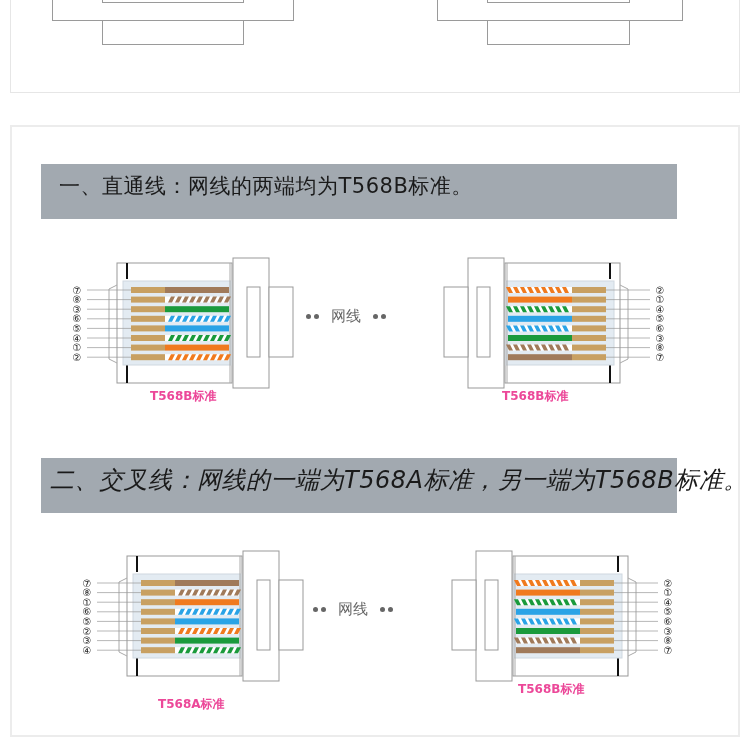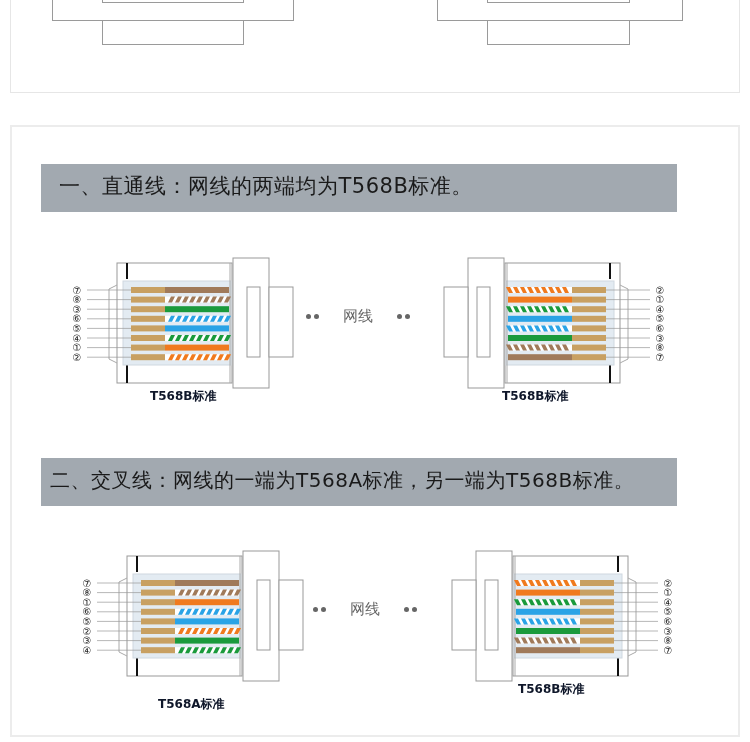--- a/index.html
+++ b/index.html
@@ -10,32 +10,32 @@
       position: absolute; left: 10px; top: -10px; width: 730px; height: 103px;
       border: 1px solid #e6e6e6; border-top: none; background: #fff;
     }
     .panel-main {
       position: absolute; left: 10px; top: 125px; width: 730px; height: 612px;
       border: 2px solid #ececec; background: #fff;
     }
     .top-shape { position: absolute; border: 1px solid #9a9a9a; background: #fff; }
 
     .banner {
-      position: absolute; left: 41px; width: 636px; height: 48px;
+      position: absolute; left: 41px; width: 636px; height: 55px;
       background: #a2a9b0; color: #1a1a1a; font-size: 21px;
       line-height: 44px; padding-left: 18px; white-space: nowrap; letter-spacing: 0.5px;
     }
-    .banner.b2 { padding-left: 9px; font-size: 20px; }
+    .banner.b2 { padding-left: 9px; font-size: 24px; font-style: italic; }
 
     .diagram { position: absolute; width: 240px; height: 145px; }
     .caption {
-      position: absolute; font-size: 12px; color: #0f172a; font-weight: bold; white-space: nowrap; text-align: right;
+      position: absolute; font-size: 12px; color: #ec4899; font-weight: bold; white-space: nowrap; text-align: right;
     }
     .mid {
-      position: absolute; font-size: 15px; color: #666; white-space: nowrap; display: flex; align-items: center; gap: 24px;
+      position: absolute; font-size: 15px; color: #666; white-space: nowrap; display: flex; align-items: center; gap: 12px;
     }
     .dots { display: inline-flex; gap: 3px; }
     .dot { width: 5px; height: 5px; border-radius: 50%; background: #666; display: inline-block; }
   </style>
 </head>
 <body>
 
 <div class="panel-top">
   <div class="top-shape" style="left:41px; top:0; width:242px; height:31px;"></div>
   <div class="top-shape" style="left:91px; top:0; width:142px; height:13px;"></div>

